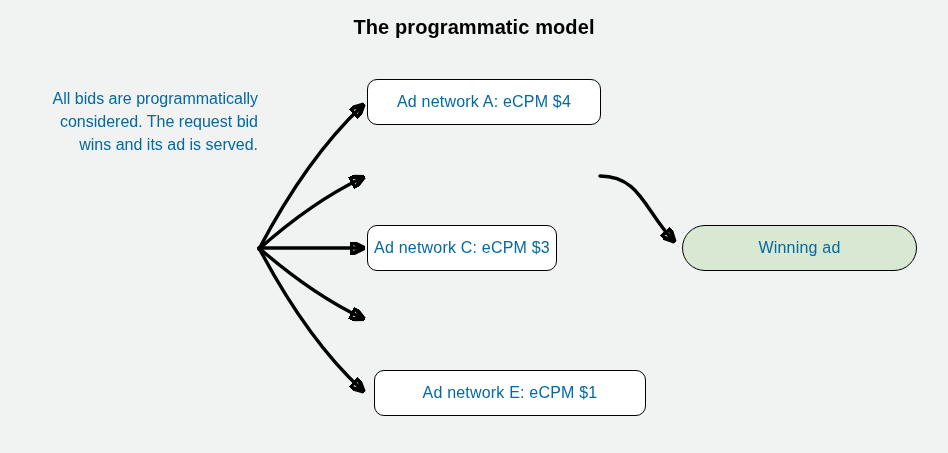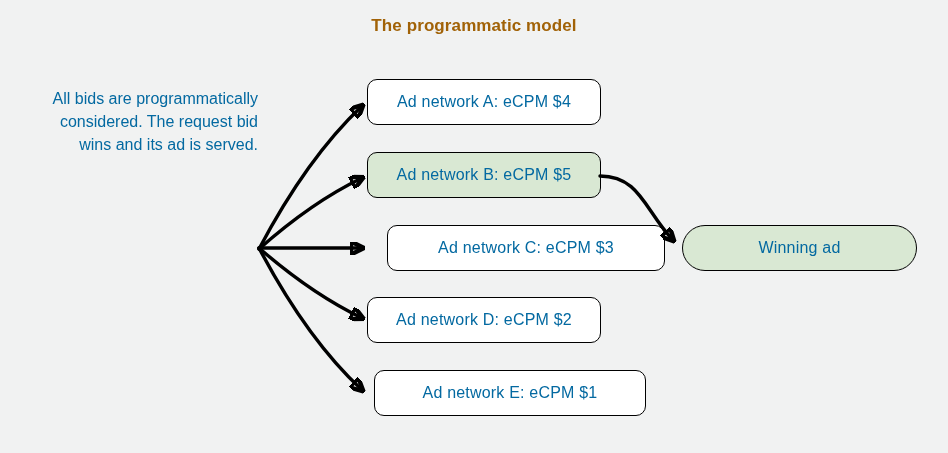--- a/index.html
+++ b/index.html
@@ -19,24 +19,24 @@
     position:relative;
     width:948px;
     height:453px;
     background:var(--background);
     overflow:hidden;
   }
   .title{
     position:absolute;
     left:0; right:0; top:16px;
     text-align:center;
-    font-size:17px;
+    font-size:20px;
     font-weight:700;
     letter-spacing:0.1px;
-    color:#a16207;
+    color:#000000;
   }
   .intro{
     position:absolute;
     left:8px; top:87px;
     width:250px;
     text-align:right;
     font-size:16px;
     line-height:23px;
     font-weight:400;
     color:#0369a1;
@@ -53,21 +53,21 @@
     justify-content:center;
     font-size:16px;
     font-weight:400;
     letter-spacing:0.2px;
     color:#0369a1;
   }
   .node.green{ background:var(--highlight-green); }
   .node-request{ left:31px;  top:225px; width:234px; }
   .node-net-a  { left:367px; top:79px;  width:234px; }
   .node-net-b  { left:367px; top:152px; width:234px; }
-  .node-net-c  { left:367px; top:225px; width:278px;margin-left:20px; }
+  .node-net-c  { left:367px; top:225px; width:190px; }
   .node-net-d  { left:367px; top:297px; width:234px; }
   .node-net-e  { left:374px; top:370px; width:272px;text-align:center; }
   .node-winner { left:682px; top:225px; width:235px;border-radius:23px; }
   .arrows{
     position:absolute;
     left:0; top:0;
     width:948px; height:453px;
     pointer-events:none;
   }
   .arrows path{
@@ -88,31 +88,25 @@
     <div>All bids are programmatically</div>
     <div>considered. The request bid</div>
     <div>wins and its ad is served.</div>
   </div>
 
 
   <div class="node node-net-a">
     <span>Ad network A: eCPM $4</span>
   </div>
 
-  <div class="node node-net-b green">
-    <span>Ad network B: eCPM $5</span>
-  </div>
 
   <div class="node node-net-c">
     <span>Ad network C: eCPM $3</span>
   </div>
 
-  <div class="node node-net-d">
-    <span>Ad network D: eCPM $2</span>
-  </div>
 
   <div class="node node-net-e">
     <span>Ad network E: eCPM $1</span>
   </div>
 
   <div class="node node-winner green">
     <span>Winning ad</span>
   </div>
 
   <svg class="arrows" viewBox="0 0 948 453" xmlns="http://www.w3.org/2000/svg">

